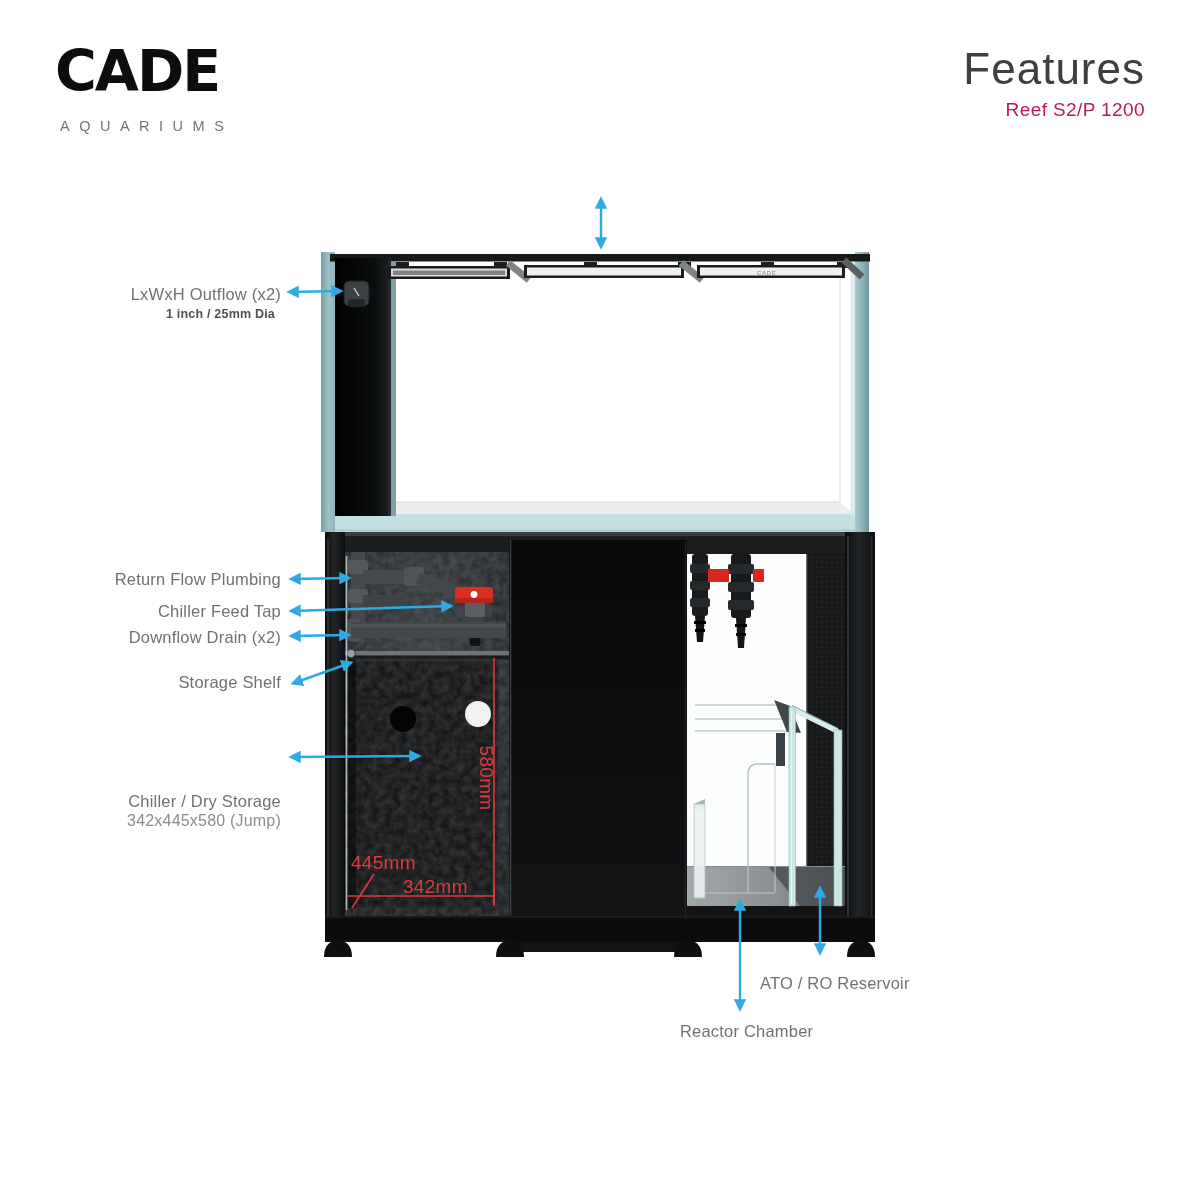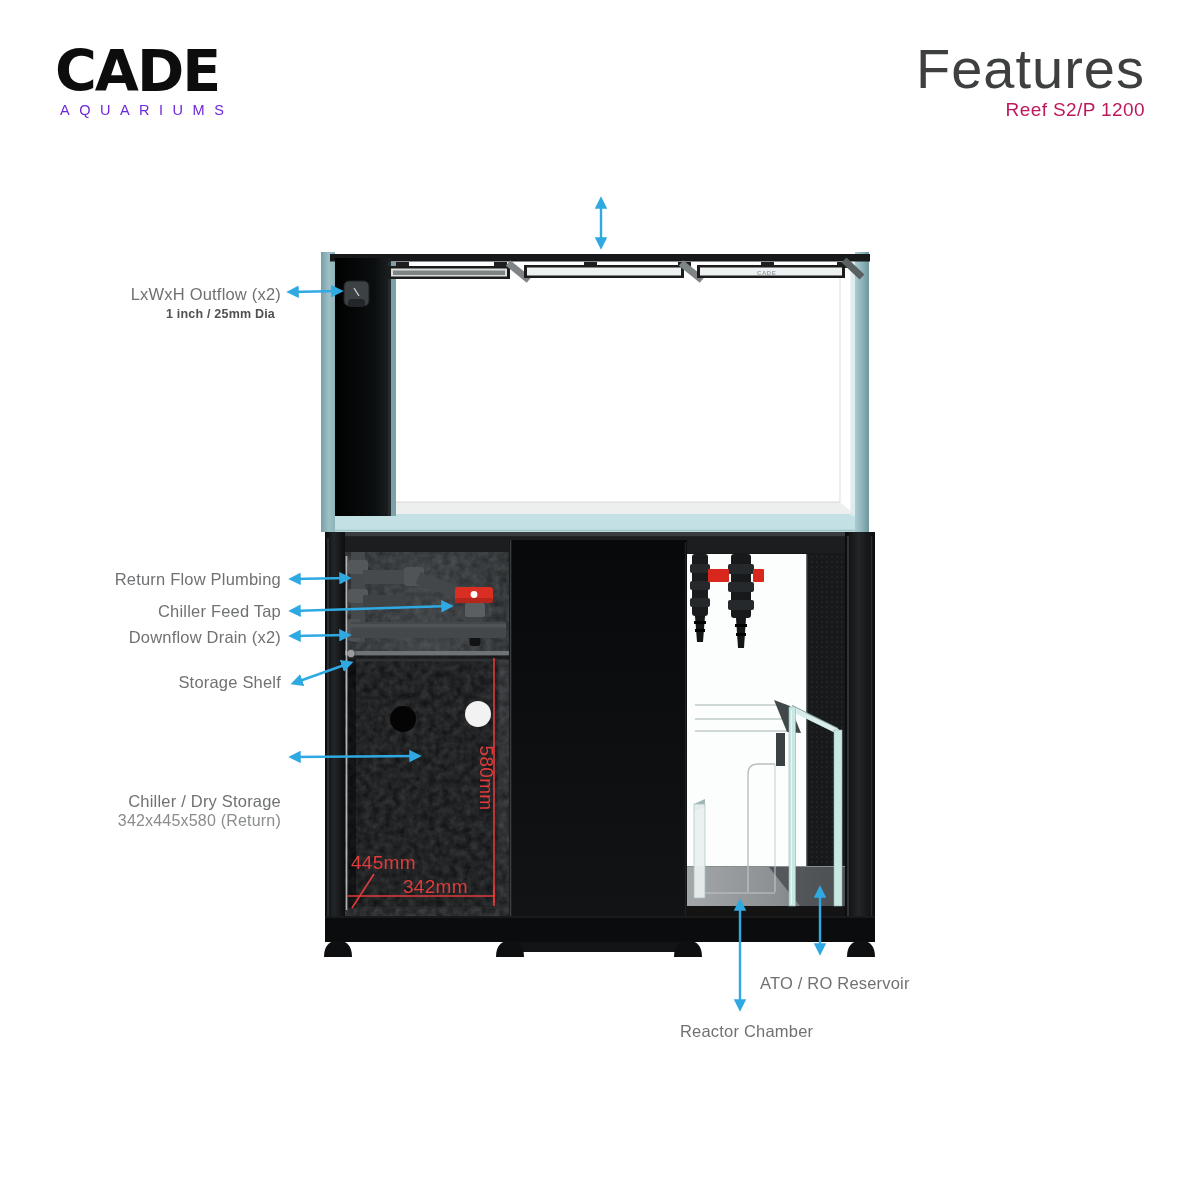--- a/index.html
+++ b/index.html
@@ -14,24 +14,24 @@
     position:relative;width:1200px;height:1172px;margin:0 auto;background:#ffffff;
     font-family:"Liberation Sans", sans-serif;overflow:hidden;
   }
   
   .brand{position:absolute;left:55px;top:42px;}
   .brand-logo{
     font-family:"DejaVu Sans", sans-serif;font-weight:800;font-size:57px;line-height:58px;
     letter-spacing:-2px;color:#0d0d0d;
   }
   .brand-tagline{
-    font-size:14.5px;letter-spacing:9.5px;color:#6d28d9;margin-top:2px;padding-left:5px;font-weight:500;
+    font-size:14.5px;letter-spacing:9.5px;color:#737373;margin-top:18px;padding-left:5px;font-weight:500;
   }
   .titleblock{position:absolute;right:55px;top:46px;text-align:right;}
-  .page-title{font-size:56px;font-weight:300;color:#3D3F40;letter-spacing:1px;line-height:46px;}
+  .page-title{font-size:44px;font-weight:300;color:#3D3F40;letter-spacing:1px;line-height:46px;}
   .page-subtitle{font-size:19px;color:#be185d;margin-top:7px;letter-spacing:.4px;}
   
   .callout{position:absolute;color:var(--c-label);font-size:16.5px;letter-spacing:.2px;white-space:nowrap;line-height:20px;}
   .callout.right-align{text-align:right;right:919px;}
   .callout .sub{font-size:12.5px;font-weight:bold;color:var(--c-label-strong);letter-spacing:.2px;}
   .callout .sub2{font-size:16px;color:var(--c-label-light);}
   .callout.center{text-align:center;}
   
   .arrow-line{stroke:var(--c-arrow);stroke-width:2.4;fill:none;}
   .dim-line{stroke:var(--c-dim);stroke-width:1.6;fill:none;}
@@ -329,21 +329,21 @@
   <div class="callout right-align" style="top:627px;">
     <span>Downflow Drain (x2)</span>
   </div>
 
   <div class="callout right-align" style="top:672px;">
     <span>Storage Shelf</span>
   </div>
 
   <div class="callout right-align" style="top:747px;margin-top:44px;">
     <div>Chiller / Dry Storage</div>
-    <div class="sub2">342x445x580 (Return)</div>
+    <div class="sub2">342x445x580 (Jump)</div>
   </div>
 
   <div class="callout" style="left:760px;top:973px;">
     <span>ATO / RO Reservoir</span>
   </div>
 
   <div class="callout" style="left:680px;top:1021px;">
     <span>Reactor Chamber</span>
   </div>
 

